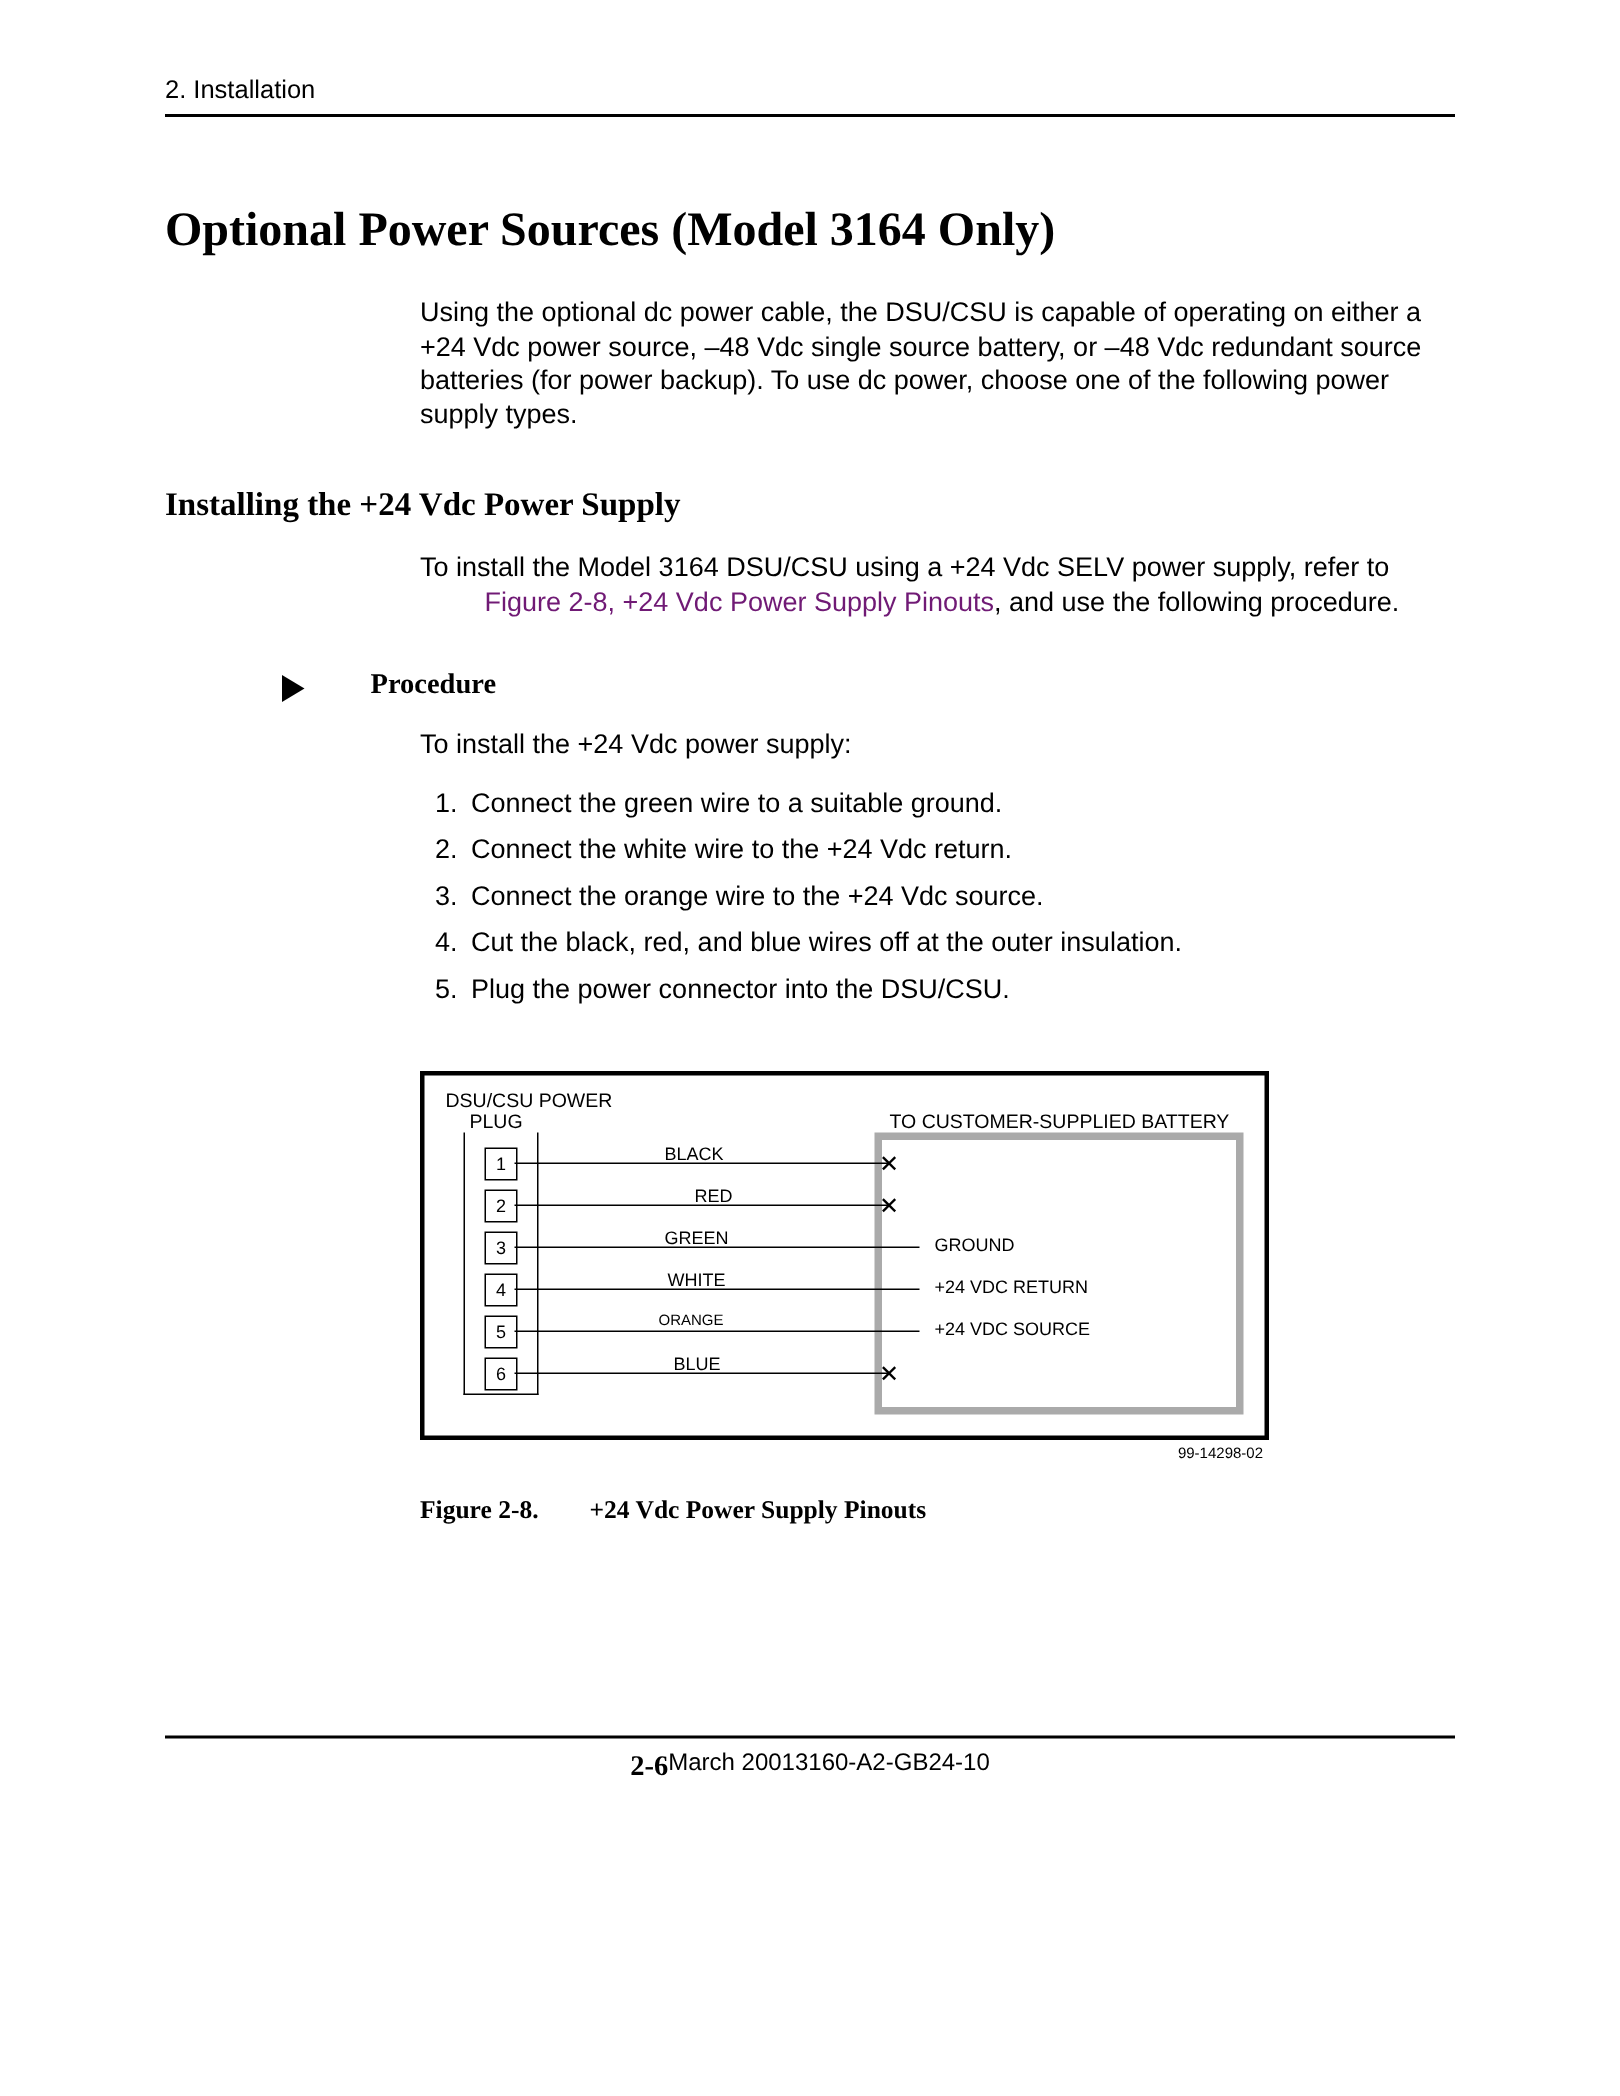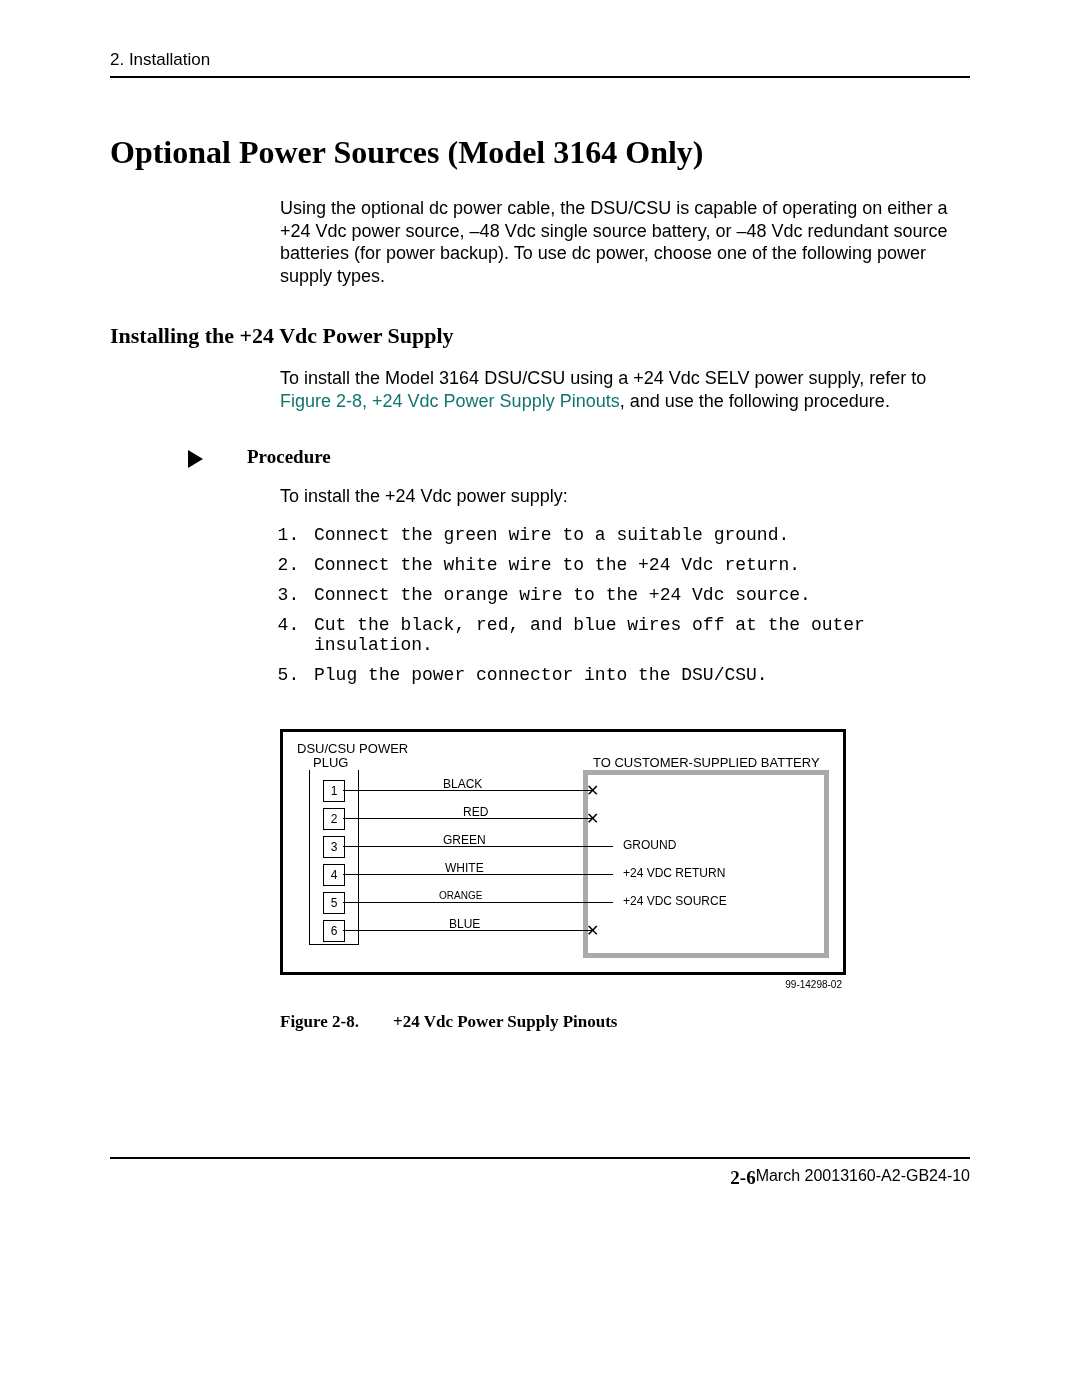--- a/index.html
+++ b/index.html
@@ -48,21 +48,22 @@
     font-size: 22px;
     margin: 36px 0 18px 0;
   }
   .body-para {
     margin-left: 170px;
     font-family: Helvetica, Arial, sans-serif;
     font-size: 18px;
     line-height: 1.25;
   }
   .link {
-    color: #0f766e;
+    color: #701a75;
+    margin-left: 43px;
   }
   .proc-head-row {
     margin-left: 78px;
     margin-top: 34px;
     display: flex;
     align-items: flex-end;
     gap: 36px;
   }
   .tri-icon {
     width: 0; height: 0;
@@ -77,21 +78,21 @@
   }
   .proc-intro {
     margin-left: 170px;
     font-family: Helvetica, Arial, sans-serif;
     font-size: 18px;
     margin-top: 18px;
   }
   ol.proc-steps {
     margin-left: 170px;
     padding-left: 30px;
-    font-family: Liberation Mono, monospace;
+    font-family: Liberation Sans, sans-serif;
     font-size: 18px;
   }
   ol.proc-steps li {
     margin: 10px 0;
     padding-left: 4px;
   }
   .figure-wrap {
     margin-left: 170px;
     margin-top: 44px;
   }
@@ -150,21 +151,21 @@
   .footer {
     position: absolute;
     left: 110px;
     right: 110px;
     bottom: 52px;
     border-top: 2px solid #000;
     padding-top: 8px;
     font-family: Helvetica, Arial, sans-serif;
     font-size: 16px;
     display: flex;
-    justify-content: flex-end;
+    justify-content: center;
   }
   .footer .pg {
     font-weight: bold;
     font-family: "Times New Roman", Times, serif;
     font-size: 19px;
   }
 </style>
 </head>
 <body>
 

